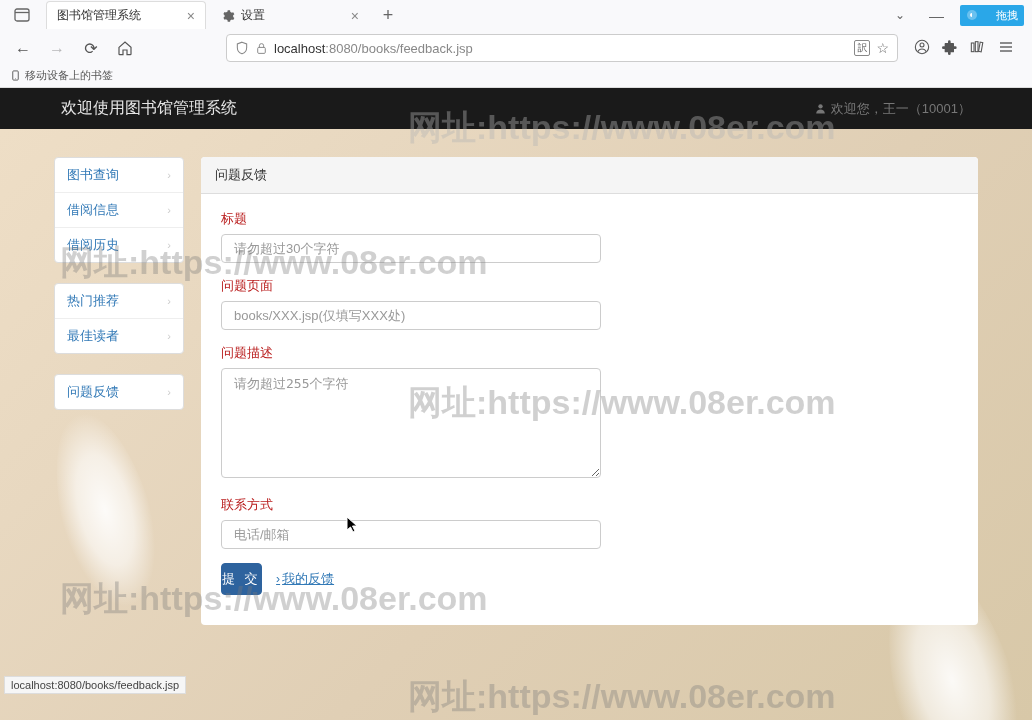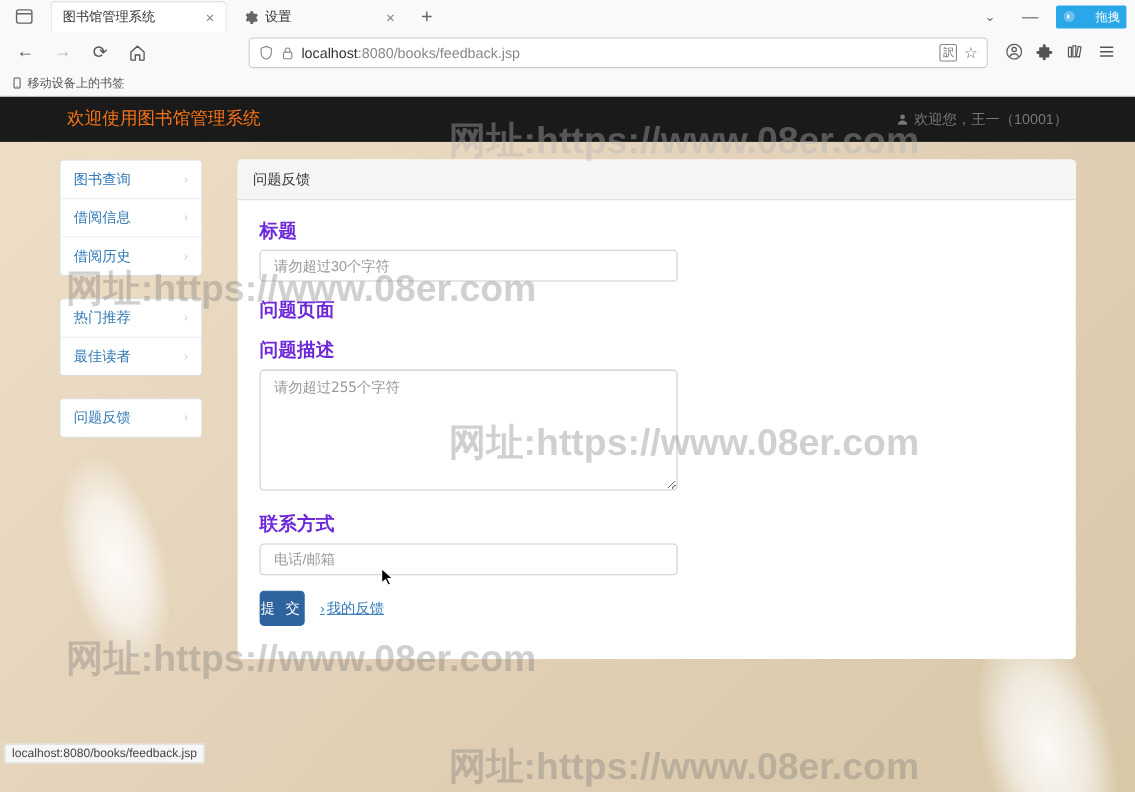--- a/index.html
+++ b/index.html
@@ -147,37 +147,37 @@
     }
     .container {
       max-width: 940px;
       margin: 0 auto;
       padding: 0 15px;
       display: flex;
       align-items: center;
       justify-content: space-between;
     }
     .brand {
-      color: #f97316;
+      color: #e5e5e5;
       font-size: 16px;
     }
     .user-info {
       color: #777;
       font-size: 13px;
       display: flex;
       align-items: center;
       gap: 4px;
     }
 
     
     .main {
       max-width: 940px;
-      margin: 16px auto 0;
-      display: flex;
-      gap: 32px;
+      margin: 28px auto 0;
+      display: flex;
+      gap: 17px;
       padding: 0 8px;
     }
     .sidebar {
       width: 130px;
       flex-shrink: 0;
     }
     .menu-group {
       background: #fff;
       border: 1px solid #ddd;
       border-radius: 4px;
@@ -211,23 +211,23 @@
       color: #333;
     }
     .panel-body {
       padding: 16px 20px 30px;
     }
     .form-group {
       margin-bottom: 14px;
     }
     .form-label {
       display: block;
-      font-size: 17px;
-      font-weight: bold;
-      color: #6d28d9;
+      font-size: 13px;
+      font-weight: normal;
+      color: #b91c1c;
       margin-bottom: 6px;
     }
     .form-control {
       width: 380px;
       padding: 6px 12px;
       font-size: 13px;
       border: 1px solid #ccc;
       border-radius: 4px;
       color: #ec4899;
       background: #fff;
@@ -453,20 +453,21 @@
 
   <div class="content">
     <div class="panel-header">问题反馈</div>
     <div class="panel-body">
       <div class="form-group">
         <label class="form-label">标题</label>
         <input class="form-control" placeholder="请勿超过30个字符" style="">
       </div>
       <div class="form-group">
         <label class="form-label">问题页面</label>
+        <input class="form-control" placeholder="books/XXX.jsp(仅填写XXX处)" style="">
       </div>
       <div class="form-group">
         <label class="form-label">问题描述</label>
         <textarea class="form-control" placeholder="请勿超过255个字符" style=""></textarea>
       </div>
       <div class="form-group">
         <label class="form-label">联系方式</label>
         <input class="form-control" placeholder="电话/邮箱" style="">
       </div>
       <div>

